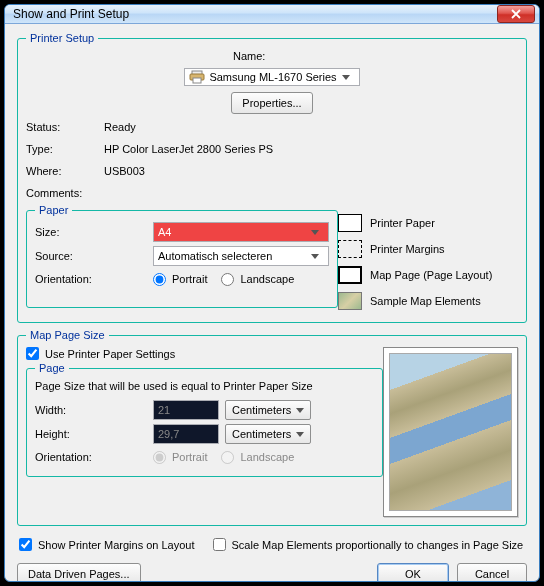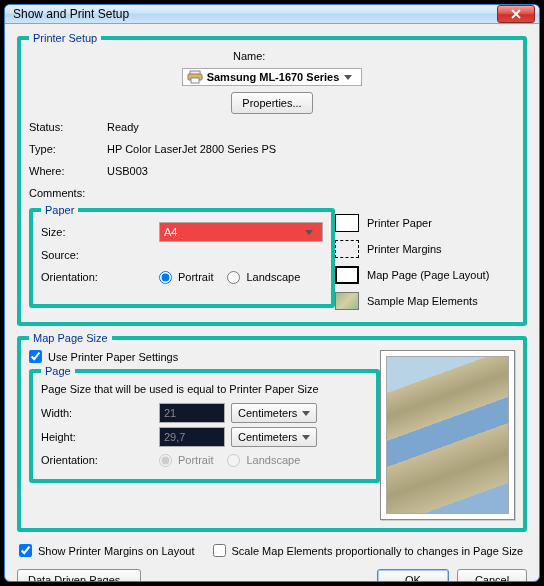--- a/index.html
+++ b/index.html
@@ -47,21 +47,21 @@
   }
   .close-btn svg { display:block; }
   .content {
     padding: 8px 12px 10px 12px;
     flex: 1;
     display: flex;
     flex-direction: column;
     color: #000;
   }
   fieldset {
-    border: 4px solid #14b8a6;
+    border: 1px solid #14b8a6;
     border-radius: 3px;
     padding: 4px 8px 8px 8px;
     margin: 0 0 6px 0;
   }
   legend {
     padding: 0 4px;
     color: #00319c;
     font-size: 11px;
   }
   .row {
@@ -120,21 +120,20 @@
     box-shadow: 0 0 0 1px #a6cbf2 inset;
   }
   .printer-row {
     display: flex;
     align-items: center;
     gap: 6px;
     flex-direction: column;
   }
   .printer-row .dropdown {
     flex: 1;
-    font-weight: bold;
   }
   .printer-icon {
     width: 16px; height: 16px;
     margin-right: 4px;
     display: inline-flex; align-items: center; justify-content: center;
   }
   .paper-section {
     display: flex;
     gap: 0;
     align-items: stretch;
@@ -306,20 +305,28 @@
               <span>A4</span>
               <span class="arrow">
                 <svg width="8" height="5" viewBox="0 0 8 5">
                     <path d="M0 0 L4 5 L8 0" fill="#555"></path>
                   </svg>
               </span>
             </div>
           </div>
           <div class="row">
             <span class="label label-wide">Source:</span>
+            <div class="dropdown" style="flex:1;">
+              <span>Automatisch selecteren</span>
+              <span class="arrow">
+                <svg width="8" height="5" viewBox="0 0 8 5">
+                    <path d="M0 0 L4 5 L8 0" fill="#555"></path>
+                  </svg>
+              </span>
+            </div>
           </div>
           <div class="row">
             <span class="label label-wide">Orientation:</span>
             <span class="radio-wrap">
               <input type="radio" name="po" checked="" style="">
               <label>Portrait</label>
             </span>
             <span class="radio-wrap">
               <input type="radio" name="po" style="">
               <label>Landscape</label>

